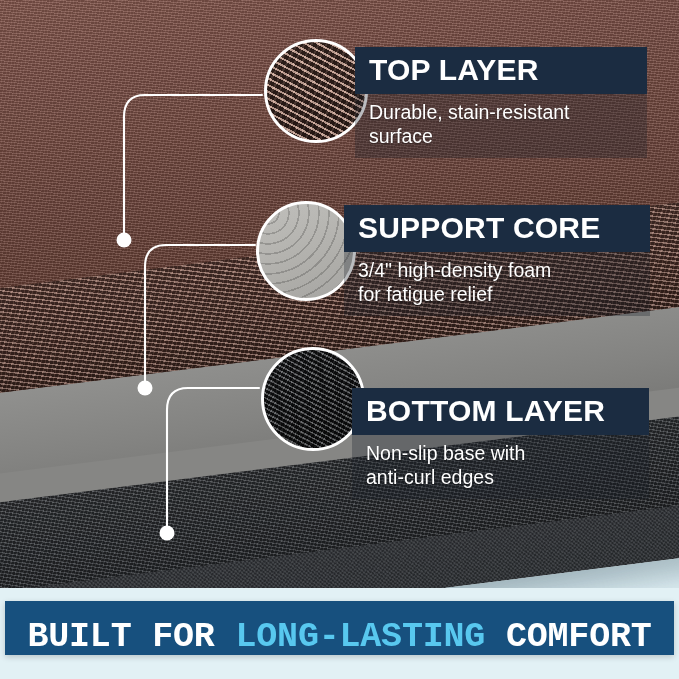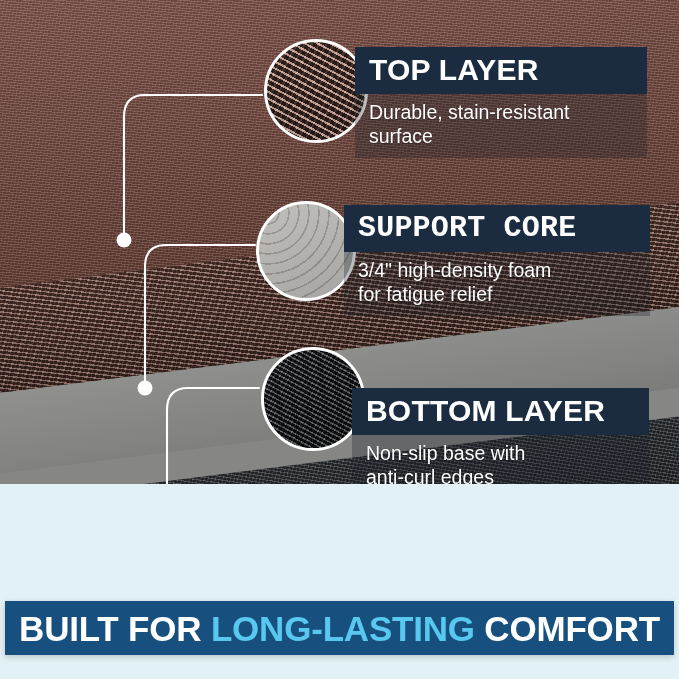--- a/index.html
+++ b/index.html
@@ -5,21 +5,21 @@
   html,body{margin:0;padding:0;}
   body{
     width:679px;height:679px;
     background:#e2f1f5;
     font-family:"Liberation Sans",sans-serif;
     overflow:hidden;
   }
   #stage{position:relative;width:679px;height:679px;overflow:hidden;background:#e2f1f5;}
 
   
-  #photo{position:absolute;left:0;top:0;width:679px;height:484px;overflow:hidden;}
+  #photo{position:absolute;left:0;top:0;width:679px;height:588px;overflow:hidden;}
 
   
   .slab{position:absolute;}
   #layer-bottom{
     left:-170px;top:300px;width:1020px;height:300px;
     background:
       repeating-linear-gradient(45deg, rgba(255,255,255,.055) 0 1.5px, rgba(0,0,0,.10) 1.5px 3px),
       repeating-linear-gradient(-45deg, rgba(255,255,255,.045) 0 1.5px, rgba(0,0,0,.09) 1.5px 3px),
       linear-gradient(178deg,#4a4d51 0%,#3b3e42 30%,#34373b 62%,#2c2f33 100%);
     border-radius:60px/44px;
@@ -136,22 +136,23 @@
     text-shadow:0 1px 2px rgba(0,0,0,.45);
   }
   #callout-top{left:355px;top:47px;width:292px;}
   #callout-core{left:344px;top:205px;width:306px;}
   #callout-bottom{left:352px;top:352px;width:297px;margin-top:36px;}
 
   
   #banner{
     position:absolute;left:5px;top:601px;width:669px;height:54px;
     background:#17507e;
-    display:flex;align-items:center;justify-content:center;
+    display:flex;align-items:flex-end;justify-content:center;
     box-shadow:0 2px 6px rgba(0,0,0,.18);
+    font-family:Liberation Mono, monospace;
   }
   #banner .btxt{
     font-size:35px;font-weight:bold;color:#ffffff;
     letter-spacing:-.2px;white-space:nowrap;line-height:1;
   }
   #banner .hl{color:#58c8ef;}
 </style>
 </head>
 <body>
 
@@ -181,21 +182,21 @@
     <div class="bubble" id="bubble-core"></div>
     <div class="bubble" id="bubble-bottom"></div>
 
     <div class="callout" id="callout-top">
       <div class="title-bar" style="background: rgb(27, 44, 65);">TOP LAYER</div>
       <div class="desc">Durable, stain-resistant
 surface</div>
     </div>
 
     <div class="callout" id="callout-core">
-      <div class="title-bar" style="background: rgb(27, 44, 65); font-family: Liberation Mono, monospace;">SUPPORT CORE</div>
+      <div class="title-bar" style="background: rgb(27, 44, 65);">SUPPORT CORE</div>
       <div class="desc">3/4" high-density foam
 for fatigue relief</div>
     </div>
 
     <div class="callout" id="callout-bottom">
       <div class="title-bar" style="background: rgb(27, 44, 65);">BOTTOM LAYER</div>
       <div class="desc">Non-slip base with
 anti-curl edges</div>
     </div>
   </div>

